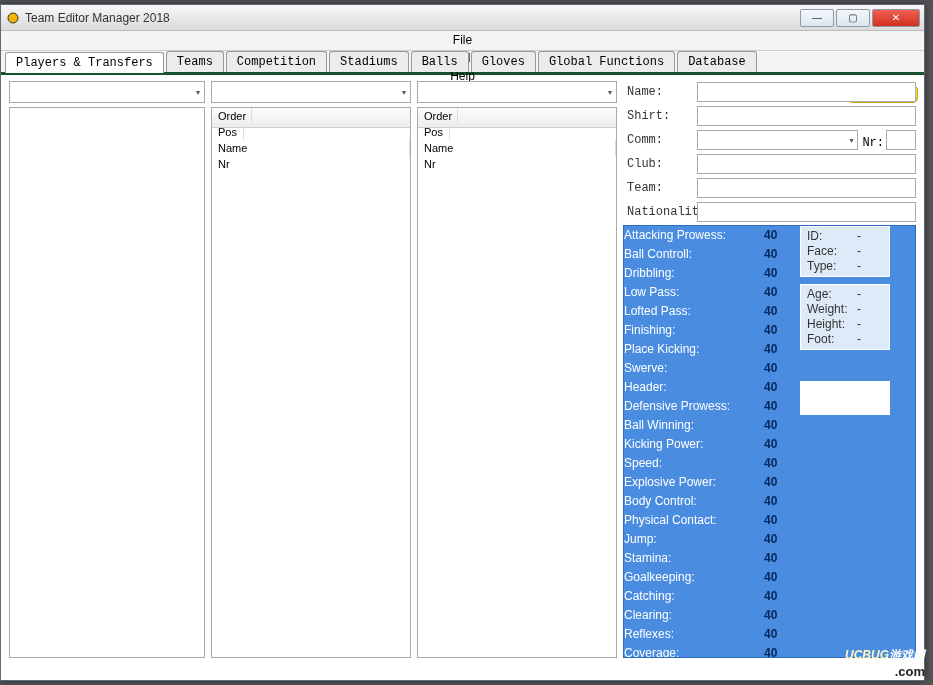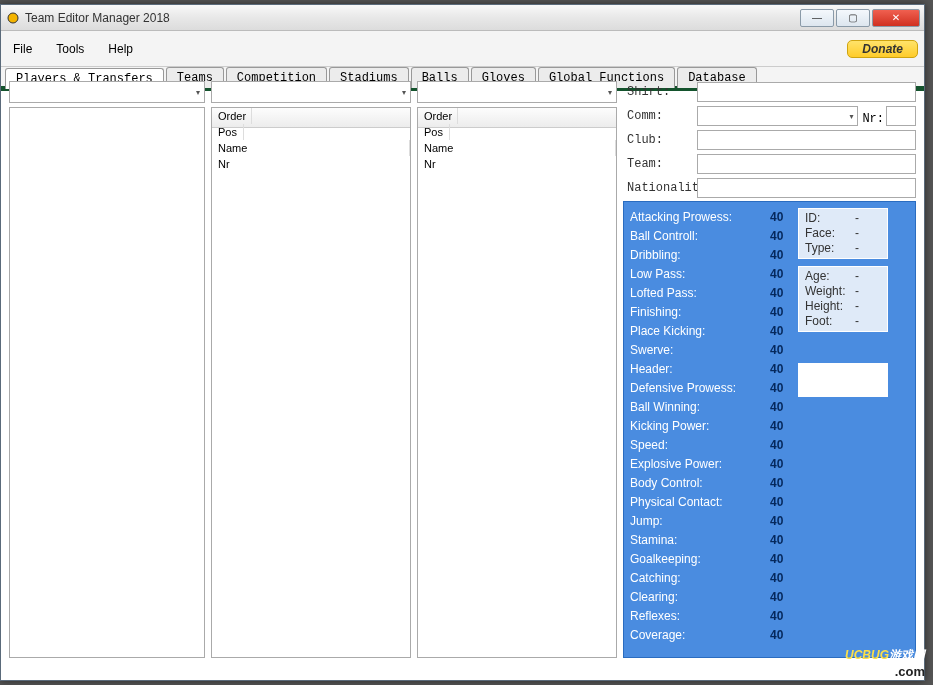--- a/index.html
+++ b/index.html
@@ -4,24 +4,24 @@
 <style>
 * { box-sizing: border-box; margin: 0; padding: 0; font-family: "Segoe UI", Tahoma, sans-serif; font-size: 12px; }
 body { background: #555; width: 933px; height: 685px; overflow: hidden; }
 .window { position: absolute; top: 4px; left: 0; width: 925px; height: 677px; background: #ffffff; border: 1px solid #5a6a7a; box-shadow: 0 0 8px rgba(0,0,0,0.5); }
 .titlebar { height: 26px; background: linear-gradient(#f8f8f8,#e8e8e8,#dcdcdc); border-bottom: 1px solid #bbb; display: flex; align-items: center; padding: 0 4px; }
 .titlebar .icon { width: 16px; height: 16px; margin-right: 4px; display:flex; align-items:center; justify-content:center; }
 .titlebar .title { flex: 1; color: #333; }
 .winbtns { display: flex; }
 .winbtn { width: 34px; height: 18px; margin-left: 2px; border: 1px solid #8a9aa8; background: linear-gradient(#f4f8fc,#dde6ef); border-radius: 2px; display:flex; align-items:center; justify-content:center; font-size:10px; color:#333;}
 .winbtn.close { background: linear-gradient(#f06050,#d03020); width: 48px; color:#fff; }
-.menubar { height: 36px; background: #f4f4f4; border-bottom: 1px solid #ccc; display:flex; align-items:center; padding: 0 0; }
+.menubar { height: 20px; background: #f4f4f4; border-bottom: 1px solid #ccc; display:flex; align-items:center; padding: 0 0; flex-direction: column; }
 .menuitem { padding: 2px 12px; cursor: default; }
 .donate { margin-left: auto; margin-right: 6px; background: linear-gradient(#ffe36a,#ffcc2a); border: 1px solid #cfa410; border-radius: 5px; padding: 1px 14px; font-style: italic; font-weight: bold; color: #333; font-size: 12px; }
-.tabstrip { height: 24px; background: #f4f4f4; display:flex; align-items:flex-start; border-bottom: 5px solid #14532d; padding-left: 4px; }
+.tabstrip { height: 24px; background: #f4f4f4; display:flex; align-items:flex-end; border-bottom: 3px solid #14532d; padding-left: 4px; }
 .tab { padding: 3px 10px; border: 1px solid #999; border-bottom: none; background: #ececec; margin-right: 2px; border-top-left-radius: 3px; border-top-right-radius: 3px; cursor: default; font-family: "Courier New", monospace; font-size: 12px; }
 .tab.active { background: #fff; position: relative; top: 1px; }
 .content { position: absolute; top: 76px; left: 8px; right: 8px; bottom: 22px; display:flex; gap: 6px; }
 .col { display:flex; flex-direction:column; }
 .col1 { width: 196px; }
 .col2 { width: 200px; }
 .col3 { width: 200px; }
 .col4 { flex: 1; }
 .dropdown { height: 22px; border: 1px solid #aaa; background: #fff; display:flex; align-items:center; padding: 0 4px; margin-bottom: 4px; }
 .dropdown .dd-arrow { margin-left: auto; font-size: 8px; color: #555; }
@@ -33,33 +33,33 @@
 .searchbar input { flex:1; height: 22px; border: 1px solid #aaa; padding: 0 6px; background:#fff; color:#888; }
 .searchbtn { width: 24px; height: 22px; border: 1px solid #aaa; border-left: none; background: linear-gradient(#f8f8f8,#e4e4e4); display:flex; align-items:center; justify-content:center; }
 .formrow { display:flex; align-items:center; margin-bottom: 2px; height: 22px; }
 .formlabel { width: 74px; padding-left: 4px; font-family: "Courier New", monospace; font-size: 12px; color: #333; }
 .forminput { flex:1; height: 20px; border: 1px solid #aaa; background:#fff; }
 .forminput.combo { display:flex; align-items:center; }
 .forminput.combo .cb-arrow { margin-left:auto; padding: 0 4px; font-size:8px; color:#555; }
 .nrwrap { display:flex; align-items:flex-end; margin-left:4px; }
 .nrwrap .lbl { font-family:"Courier New",monospace; font-size:12px; margin-right:2px; }
 .nrwrap .nrinput { width: 30px; height: 20px; border:1px solid #aaa; background:#fff; }
-.statspanel { flex:1; background: #4a8ce0; border: 1px solid #2a6cc0; padding: 6px; display:flex; overflow:hidden; }
+.statspanel { flex:1; background: #4a8ce0; border: 1px solid #2a6cc0; display:flex; gap: 8px; overflow:hidden; }
 .statcol { display:flex; flex-direction:column; gap:1px; }
 .statrow { display:flex; font-family:"Courier New",monospace; color:#fff; font-size:12px; line-height:18px; }
 .statlabel { width: 140px; }
 .statval { width: 28px; font-weight: bold; color: #05285c; }
 .infobox { border: 1px solid #fff; background: #dfeaf8; padding: 2px 6px; margin-bottom: 6px; }
 .inforow { display:flex; font-family:"Courier New",monospace; font-size:11px; color:#333; line-height:15px; }
 .inforow .ilabel { width: 50px; }
 .inforow .ival { color:#333; }
 .whitebox { background:#fff; border:1px solid #fff; height: 34px; margin-top: 24px; }
 .statusbar { position:absolute; bottom:0; left:0; right:0; height: 20px; background: #f0f0f0; border-top: 1px solid #ccc; padding: 2px 8px; font-size: 12px; }
 .watermark { position:absolute; right: 8px; bottom: 6px; font-size: 20px; font-weight:bold; pointer-events:none; }
-.watermark .wm1 { color:#fde047; font-style:italic; }
+.watermark .wm1 { color:#fef9c3; font-style:italic; }
 .watermark .wm2 { color:#ffffff; font-style:italic;margin-top:42px; }
 .watermark .wm4 { font-size:13px; color:#222; display:block; text-align:right; }
 </style>
 </head>
 <body>
 
 <div class="window">
   <div class="titlebar">
     <span class="icon">
         <svg width="14" height="14">
@@ -130,20 +130,24 @@
           <span style="flex:1">Name</span>
           <span style="width:24px;border-right:none">Nr</span>
         </div>
         <div class="listbody"></div>
       </div>
     </div>
 
     <div class="col col4">
       <div>
         <div class="formrow">
+            <span class="formlabel">Name:</span>
+            <div class="forminput"></div>
+          </div>
+        <div class="formrow">
             <span class="formlabel">Shirt:</span>
             <div class="forminput"></div>
           </div>
         <div class="formrow">
             <span class="formlabel">Comm:</span>
             <div class="forminput combo">
               <span class="cb-arrow">▾</span>
             </div>
             <div class="nrwrap">
               <span class="lbl">Nr:</span>

